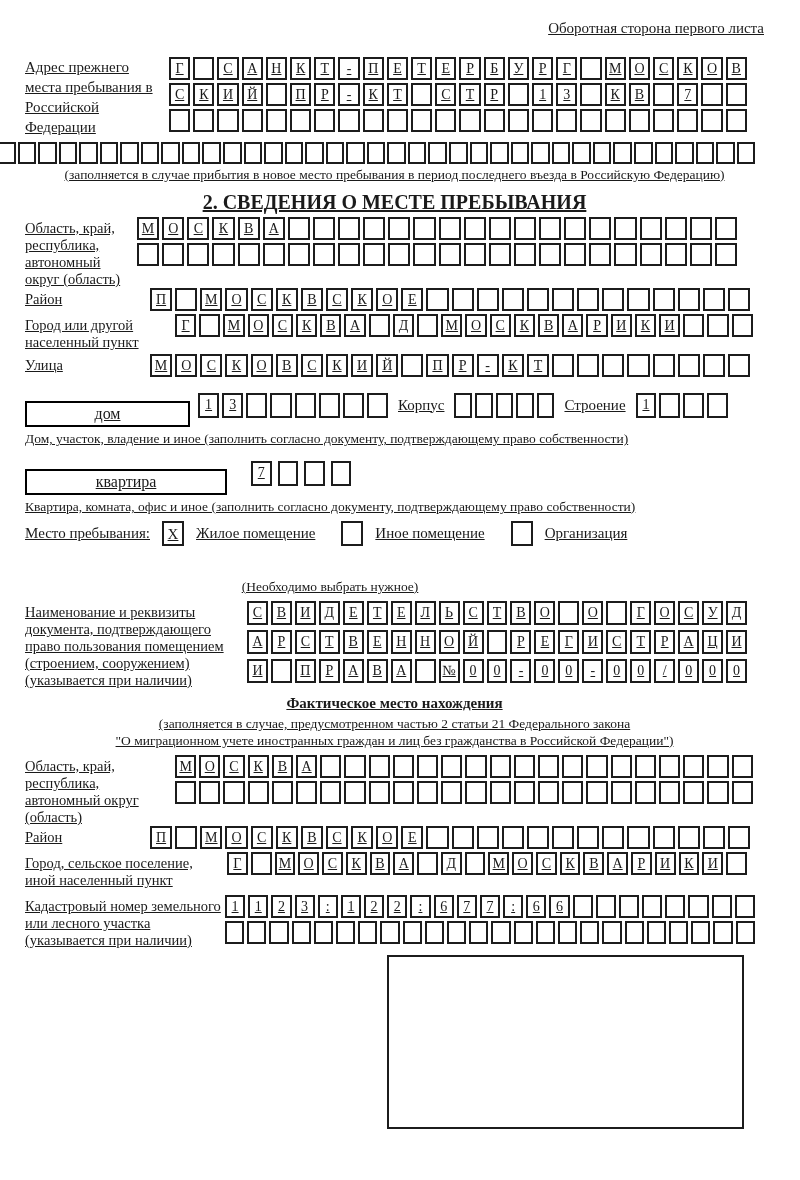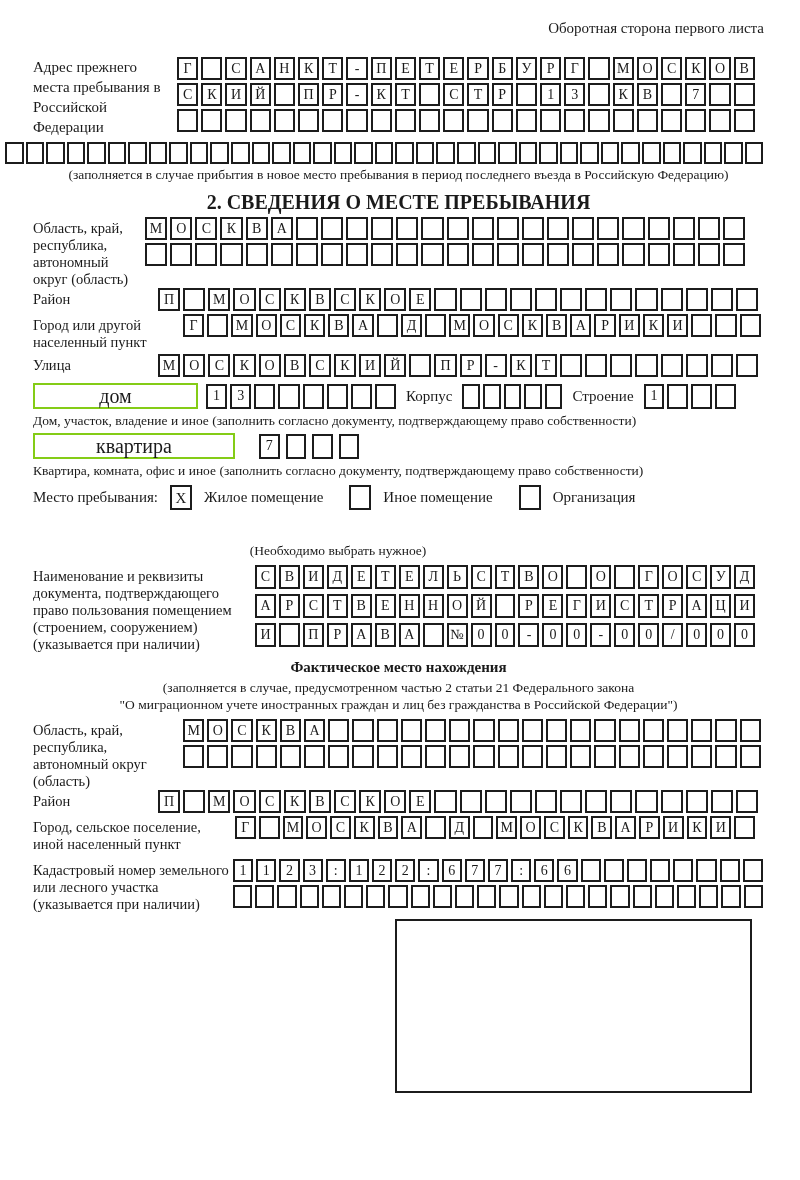--- a/index.html
+++ b/index.html
@@ -3,21 +3,21 @@
 <meta charset="utf-8">
 <style>
   * { box-sizing: border-box; margin: 0; padding: 0; }
   html, body { background: #ffffff; }
   body {
     width: 800px; height: 1180px;
     font-family: "Liberation Serif", "DejaVu Serif", serif;
     color: #1a1a1a;
     overflow: hidden;
   }
-  .sheet { padding: 20px 36px 10px 33px; width: 800px; }
+  .sheet { padding: 20px 36px 10px 25px; width: 800px; text-decoration: underline; }
 
   .top-note { text-align: right; font-size: 15px; line-height: 17px; }
 
   
   .frow { display: flex; align-items: flex-start; }
   .flabel { font-size: 14.5px; line-height: 17px; padding-top: 3px; }
 
   .cellcol > .cells { margin-bottom: 3px; }
   .cellcol > .cells:last-child { margin-bottom: 0; }
 
@@ -49,22 +49,22 @@
   .note { font-size: 13.5px; line-height: 17px; }
   .center { text-align: center; }
   .mt2 { margin-top: 2px; } .mt3 { margin-top: 3px; }
   .mt6 { margin-top: 6px; } .mt20 { margin-top: 20px; }
 
   .sec-title { text-align: center; font-weight: bold; font-size: 20px; line-height: 18px; margin-top: 10px; }
   .sub-title { text-align: center; font-weight: bold; font-size: 15px; line-height: 17px; }
 
   .house-row { display: flex; align-items: center; gap: 8px; margin-top: 6px; }
   .label-box {
-    border: 2px solid #84cc16; height: 26px;
-    display: flex; align-items: center; justify-content: center; font-size: 20px;
+    border: 2px solid #000000; height: 26px;
+    display: flex; align-items: center; justify-content: center; font-size: 16px; margin-top: 18px;
   }
   .bw165 { width: 165px; } .bw202 { width: 202px; }
   .cw190 { width: 190px; } .cw100 { width: 100px; } .cw92 { width: 92px; }
   .house-row .cell, .apt-row .cell { height: 25px; }
   .inline-label { font-size: 15px; white-space: nowrap; padding: 0 2px; }
 
   .apt-row { display: flex; align-items: center; gap: 24px; margin-top: 4px; }
   .apt-cells { gap: 6px; }
 
   .stay-row { display: flex; align-items: center; margin-top: 6px; font-size: 15px; }

